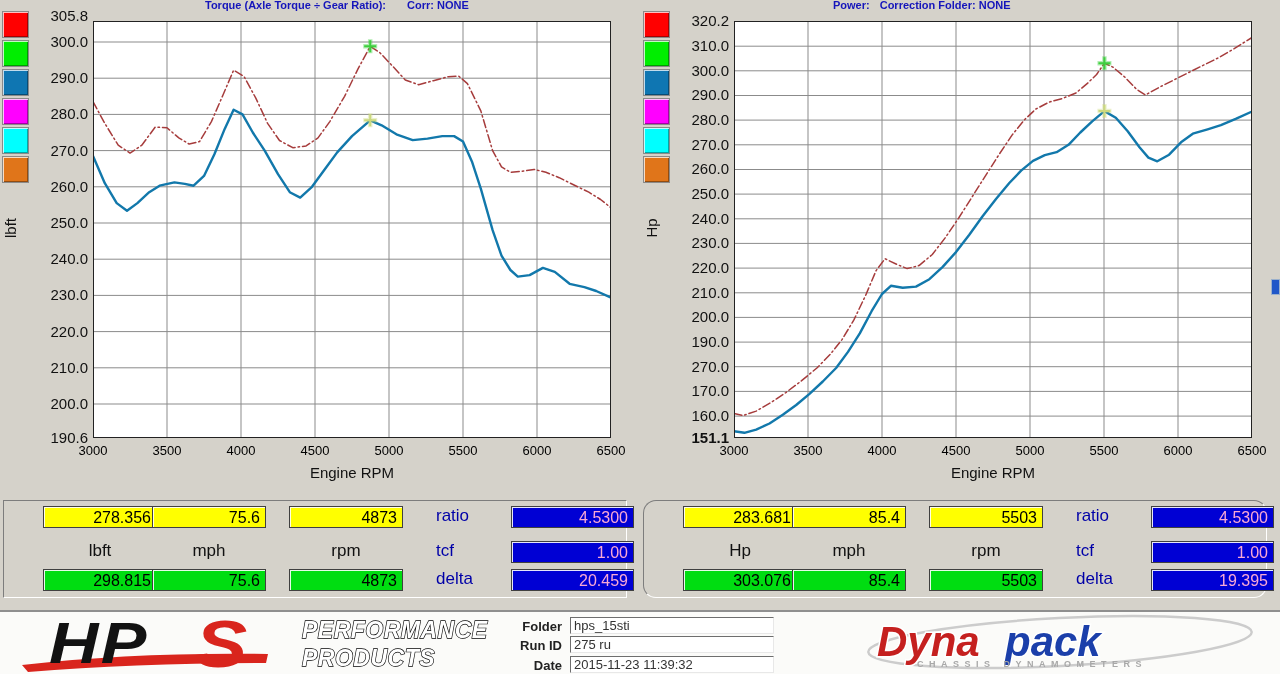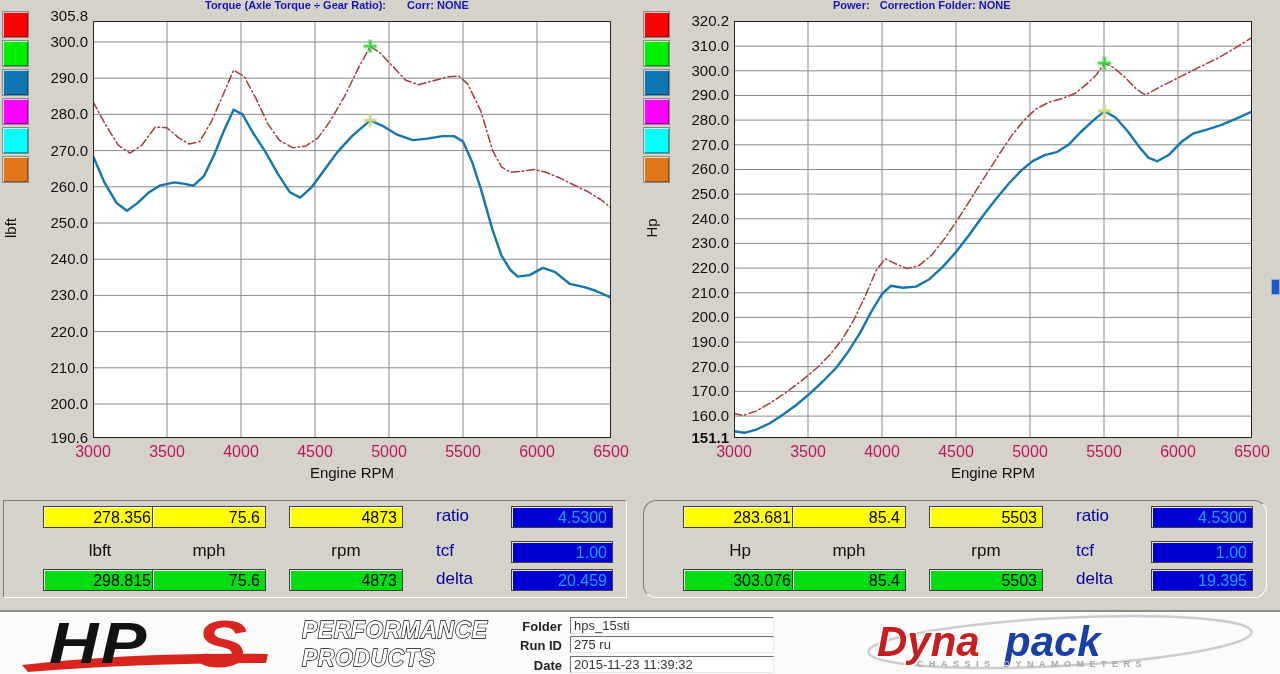--- a/index.html
+++ b/index.html
@@ -16,40 +16,40 @@
 
   .legend-col { position:absolute; left:2px; top:11px; width:28px; }
   .legend-swatch { width:27px; height:27px; margin-bottom:2px; border:1px solid #8a8a8a;
                    box-shadow: inset 1px 1px 0 rgba(255,255,255,.75), inset -1px -1px 0 rgba(0,0,0,.35); }
 
   .ylabels { position:absolute; left:22px; top:0; width:66px; height:500px; }
   .ylabel { position:absolute; right:0; width:66px; text-align:right; font-size:15px; color:#111;
             line-height:16px; white-space:nowrap; }
 
   .xlabels { position:absolute; left:93px; top:443px; width:518px; height:18px; }
-  .xlabel { position:absolute; width:64px; margin-left:-32px; text-align:center; font-size:16px; color:#be185d; }
+  .xlabel { position:absolute; width:64px; margin-left:-32px; text-align:center; font-size:13px; color:#000000; }
 
   .axis-title-x { position:absolute; left:93px; top:464px; width:518px; text-align:center;
                   font-size:15px; color:#111; }
   .axis-title-y { position:absolute; left:-25px; top:220px; width:70px; height:16px; text-align:center;
                   font-size:15px; color:#111; transform:rotate(-90deg); }
 
   .plot { position:absolute; left:93px; top:21px; width:518px; height:417px; background:#fff; }
 
   .readout-panel { position:absolute; top:500px; width:624px; height:98px; background:#d5d2ca;
                    border:1px solid; border-color:#7d7d7d #ffffff #ffffff #7d7d7d; }
   #readout-left { left:3px; }
   #readout-right { left:643px;border-radius:13px; }
 
   .val-box { position:absolute; width:114px; height:22px; font-size:16px; text-align:right;
              padding:2px 5px 0 0; color:#000; border:1px solid #404040;
              box-shadow: inset 1px 1px 0 rgba(255,255,255,.9); }
   .val-yellow { background:#ffff00; }
   .val-green  { background:#00dd11; }
-  .val-blue   { background:#0000d4; color:#0ea5e9; width:102px; }
+  .val-blue   { background:#0000d4; color:#f9a8d4; width:123px; }
   .unit-label { position:absolute; width:114px; text-align:center; font-size:17px; color:#111; }
   .param-label { position:absolute; left:432px; font-size:17px; color:#0000a8; }
 
   .col0 { left:11px;margin-left:28px; }  .col1 { left:148px; }  .col2 { left:285px; }
   .rowA { top:5px; }    .rowB { top:40px; }    .rowC { top:68px; }
   .pcol { left:507px; }
 
   .footer { position:absolute; left:0; top:610px; width:1280px; height:64px; background:#fbfbf9;
             border-top:2px solid #8f8f8f; }
   .field-row { position:absolute; height:16px; }

